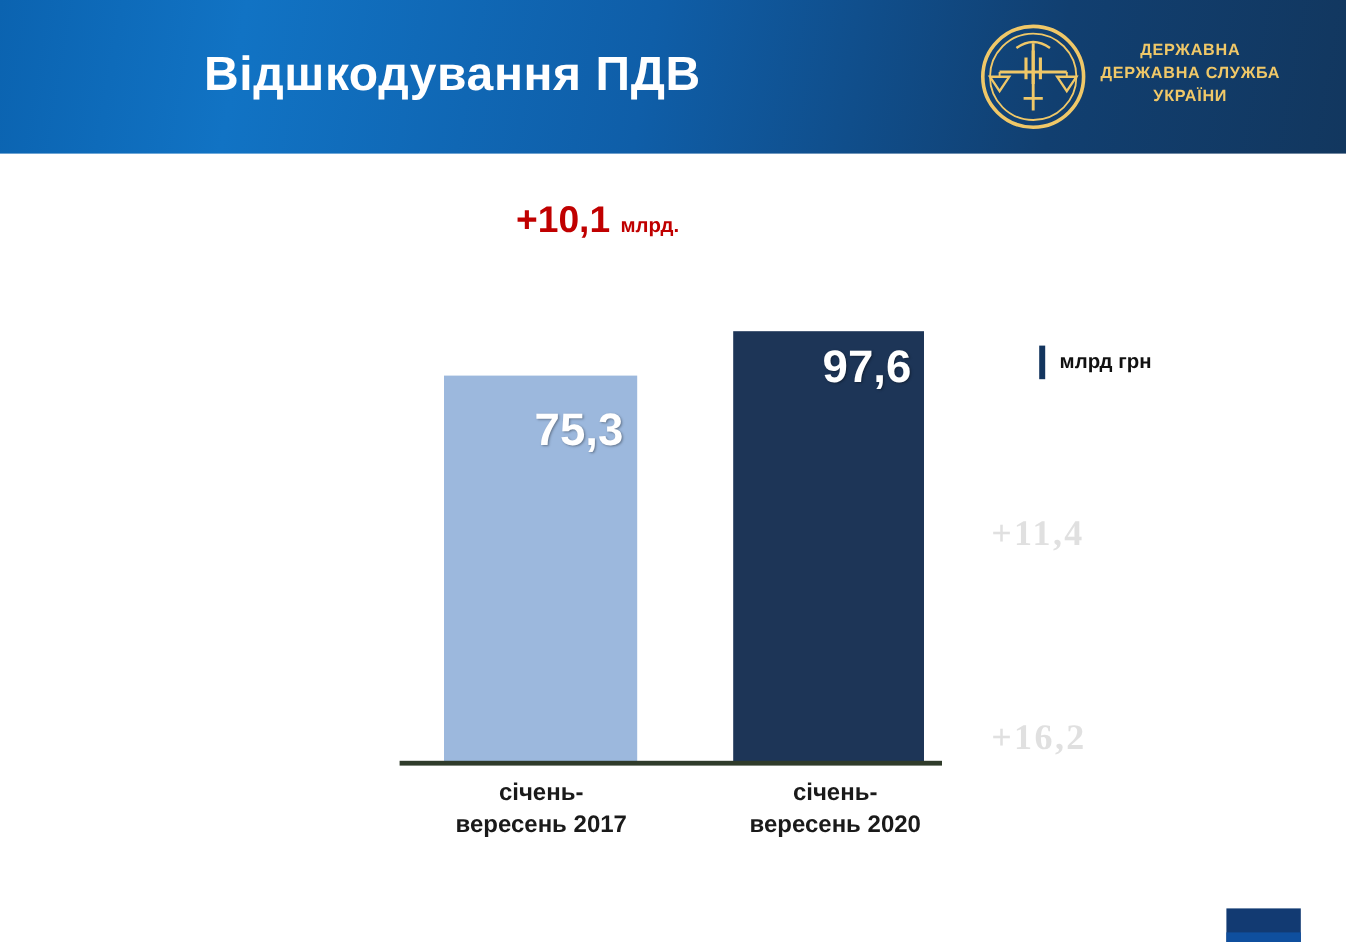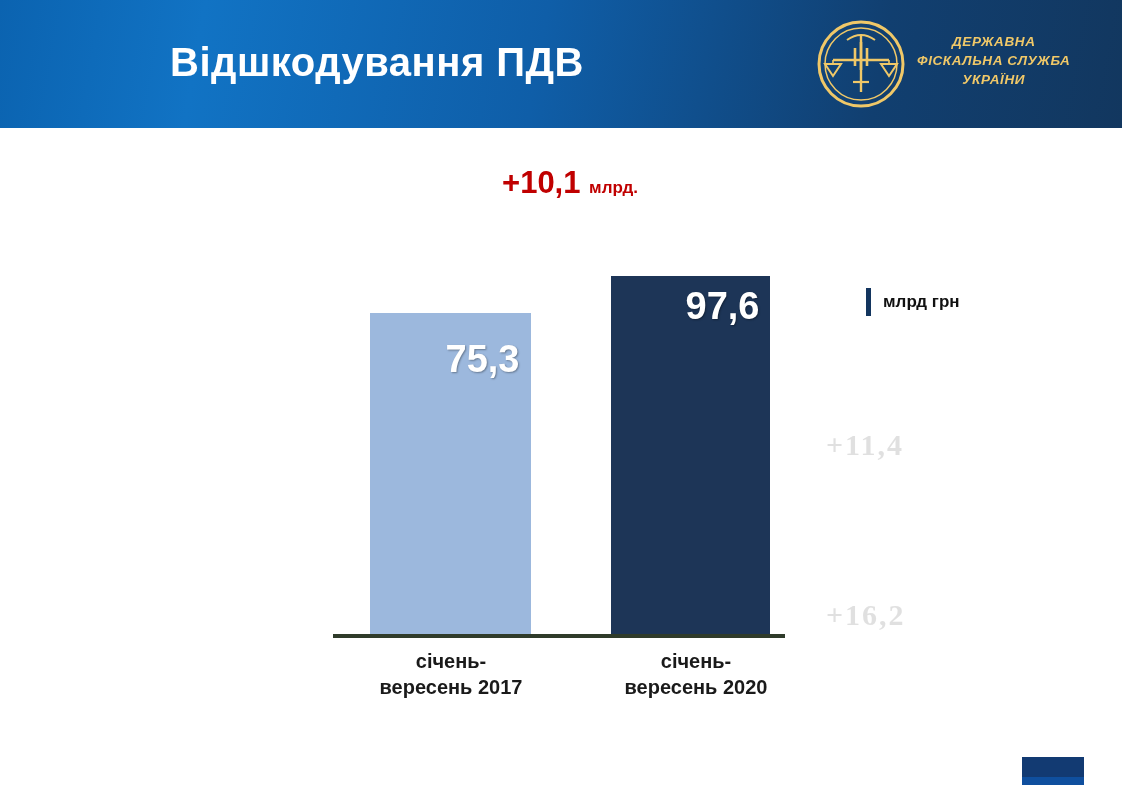--- a/index.html
+++ b/index.html
@@ -53,21 +53,20 @@
   }
   .logo-text {
     position: absolute;
     left: 100px;
     top: 14px;
     color: #f0c868;
     font-size: 13.5px;
     font-weight: bold;
     line-height: 19px;
     letter-spacing: 0.6px;
-    font-style: italic;
   }
 
   
   .chart-area {
     position: absolute;
     left: 0;
     top: 128px;
     width: 1122px;
     height: 665px;
   }
@@ -143,21 +142,20 @@
   }
   .cat-label-1 { left: 355px; width: 192px; }
   .cat-label-2 { left: 600px; width: 192px; }
 
   
   .delta {
     position: absolute;
     left: 430px;
     top: 38px;
     width: 280px;
-    text-align: center;
     color: #c00000;
     font-weight: bold;
     line-height: 34px;
   }
   .delta-main {
     font-size: 31px;
     white-space: nowrap;
   }
   .delta-unit {
     font-size: 17px;
@@ -241,21 +239,21 @@
 
       <path d="M64 44 L80 44 L72 56 Z" fill="none" stroke="#f0c868" stroke-width="2"></path>
       <line x1="72" y1="40" x2="72" y2="44" stroke="#f0c868" stroke-width="1.6"></line>
 
       <path d="M38 28 L38 46 M50 28 L50 46 M44 22 L44 50" stroke="#f0c868" stroke-width="2.6" fill="none"></path>
       <path d="M36 62 L52 62" stroke="#f0c868" stroke-width="2.2"></path>
       <path d="M30 20 Q44 10 58 20" fill="none" stroke="#f0c868" stroke-width="2"></path>
     </svg>
     <div class="logo-text">
       <div>ДЕРЖАВНА</div>
-      <div>ФІСКАЛЬНА СЛУЖБА</div>
+      <div>ДЕРЖАВНА СЛУЖБА</div>
       <div>УКРАЇНИ</div>
     </div>
   </div>
 </div>
 
 <div class="chart-area">
 
   <div class="delta">
     <div class="delta-main">
       <span>+10,1</span>

